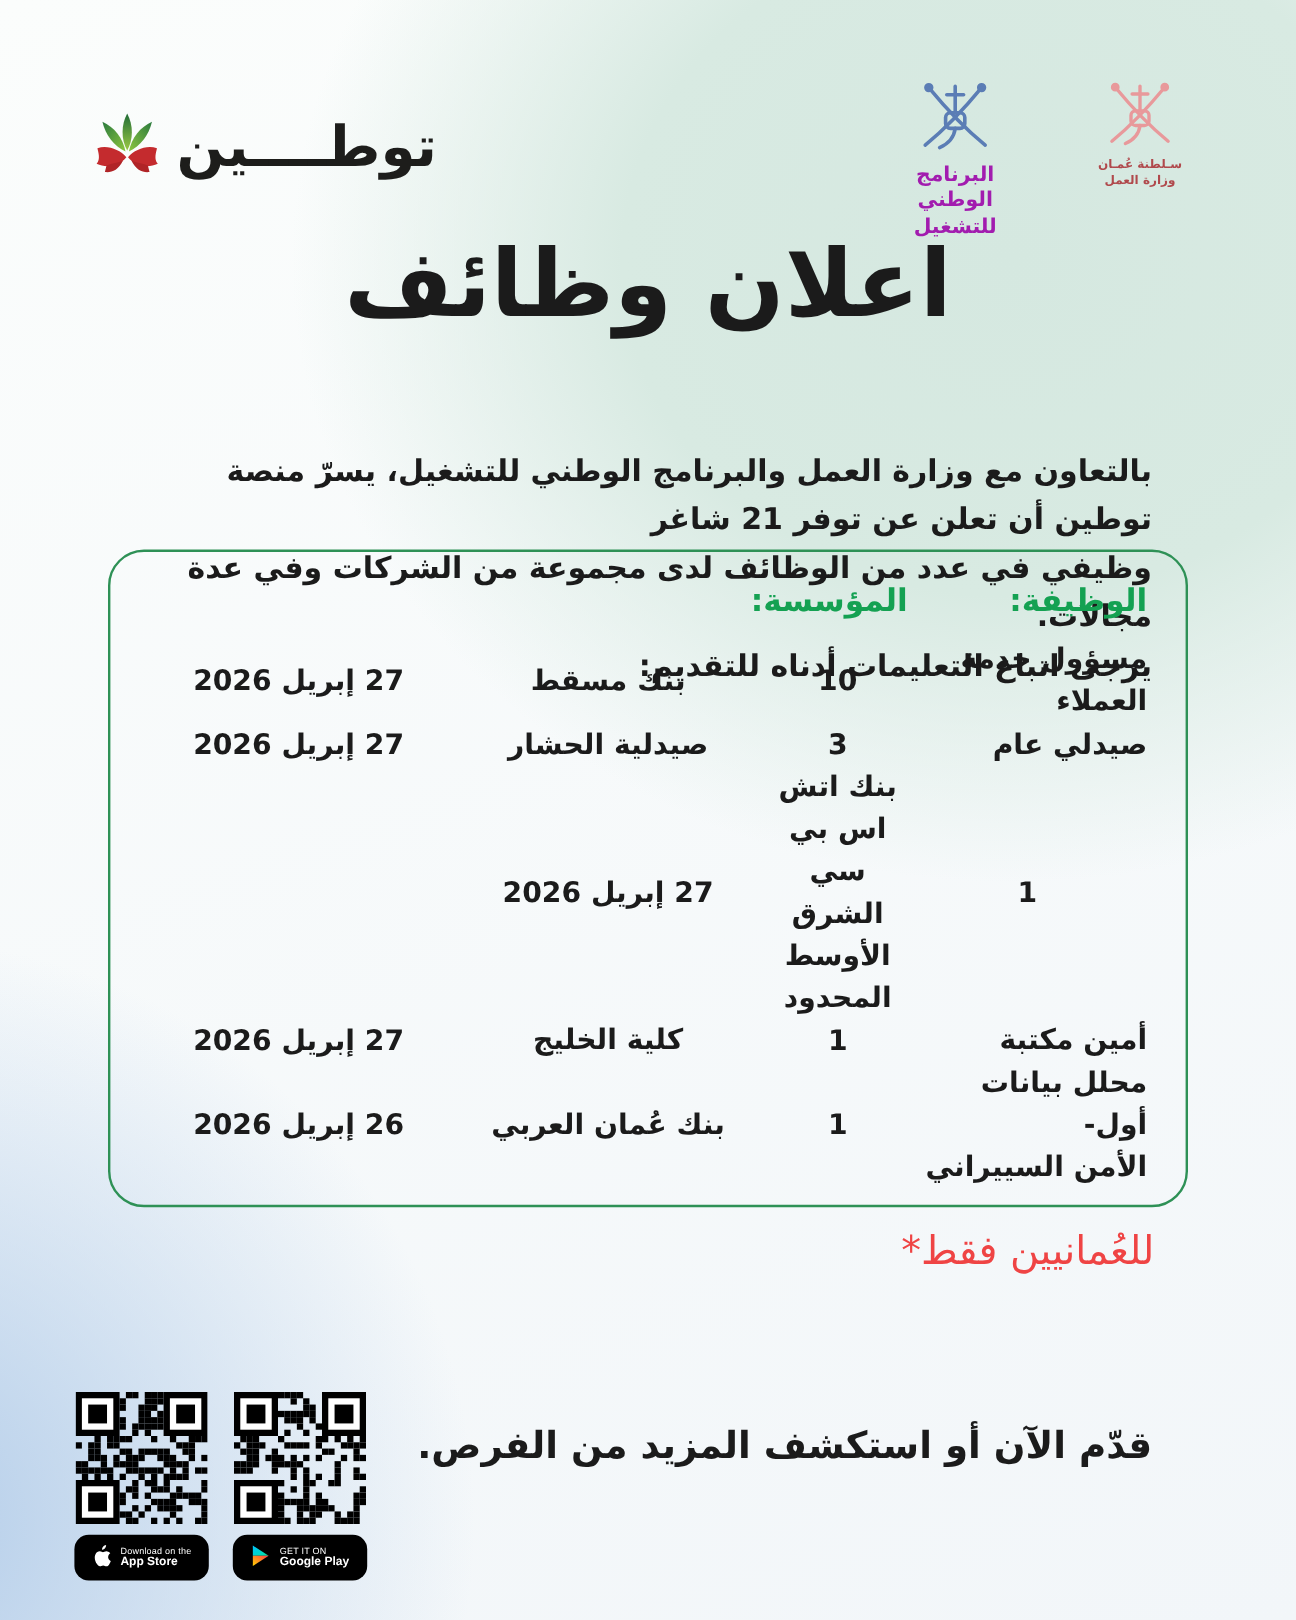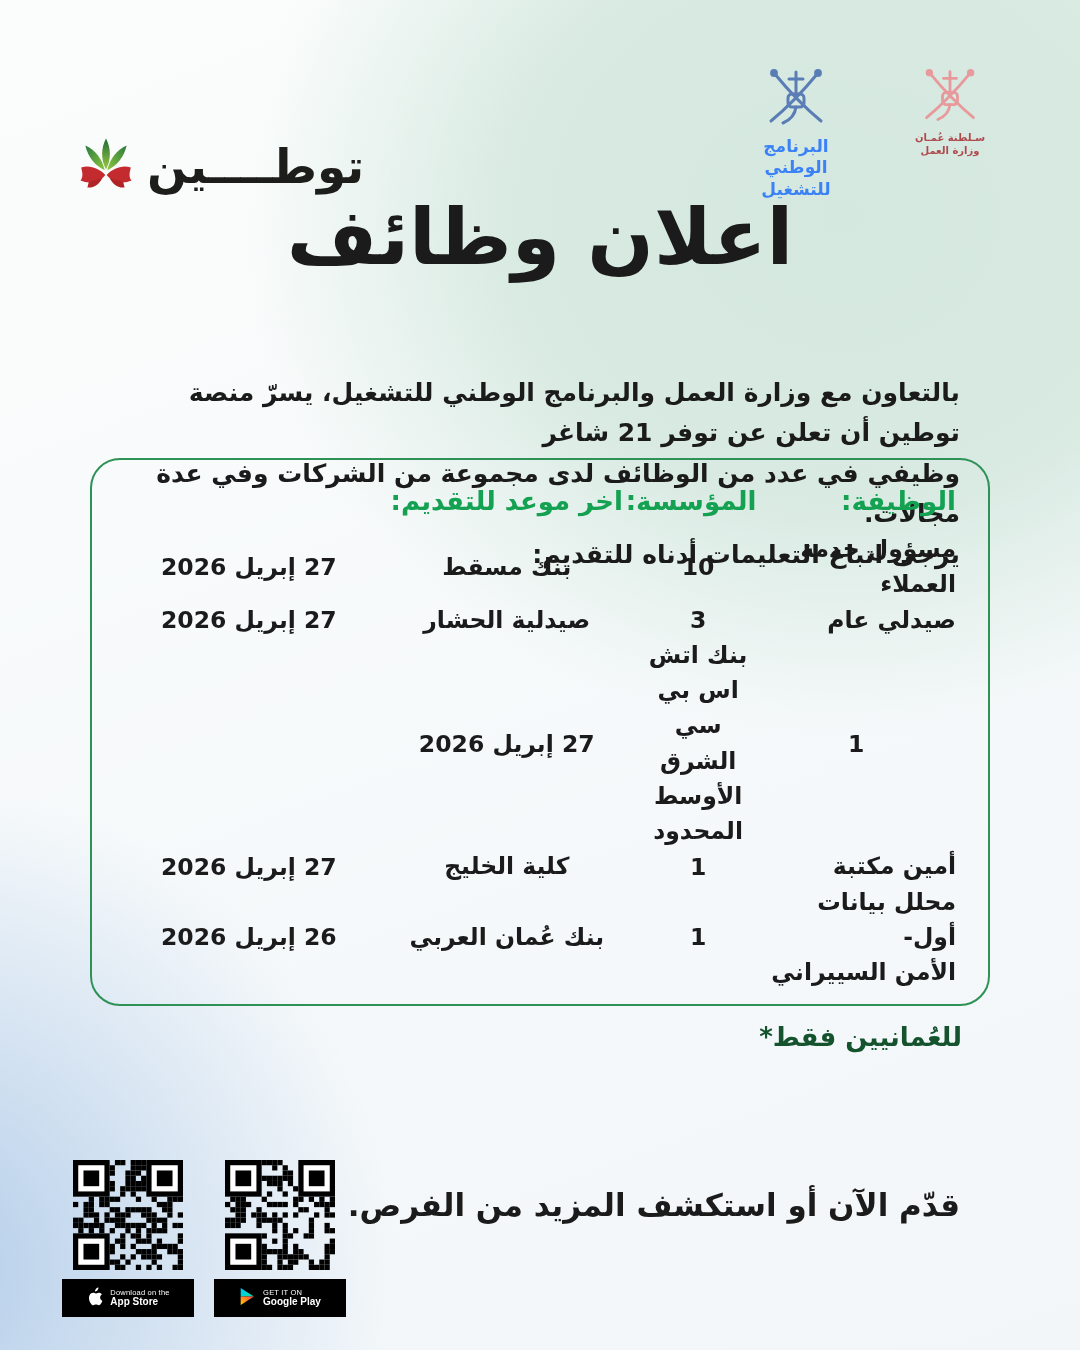--- a/index.html
+++ b/index.html
@@ -10,27 +10,27 @@
     overflow:hidden;
     background:
       radial-gradient(75% 52% at 78% 16%, #d5e8e0 0%, #d8eae2 40%, rgba(216,234,226,0) 74%),
       radial-gradient(72% 58% at -8% 94%, #b2cce9 0%, rgba(178,204,233,0) 62%),
       linear-gradient(160deg, #fbfdfc 0%, #f2f6f9 100%);
     color:#1b1b1b;
   }
   .abs{ position:absolute; }
 
   
-  .brand{ left:75px; top:92px; display:flex; align-items:center; gap:10px; flex-direction:row-reverse;margin-top:44px; }
+  .brand{ left:75px; top:92px; display:flex; align-items:center; gap:10px; flex-direction:row-reverse; }
   .brand-word{ font-size:47px; font-weight:800; color:#1d1d1b; direction:rtl; }
   .logos{ right:70px; top:68px; display:flex; gap:34px; align-items:flex-start; }
   .logo-col{ display:flex; flex-direction:column; align-items:center; width:120px; }
   .logo-col .txt{ text-align:center; font-weight:700; line-height:1.25; direction:rtl; }
   .program{ color:#5b7db5; }
-  .program .txt{ color:#3b82f6; font-size:17px; }
+  .program .txt{ color:#a21caf; font-size:17px; }
   .ministry{ color:#e8999b; }
   .ministry .txt{ color:#b0494c; font-size:10px; font-weight:700; }
 
   
   .title{ top:192px; left:0; width:100%; text-align:center; font-size:78px; font-weight:900; direction:rtl; letter-spacing:-1px; }
   .intro{ top:332px; right:120px; width:845px; direction:rtl; text-align:right; font-size:25px; font-weight:700; line-height:1.62; white-space:pre-line; }
   .intro2{ direction:rtl; }
 
   
   .jobs-card{
@@ -42,32 +42,32 @@
   }
   .t-grid{ display:grid; grid-template-columns:24% 14% 32% 30%; align-items:center; }
   .t-head{ min-height:62px; color:#14a152; font-size:26px; font-weight:800; }
   .t-row{ flex:1; font-size:23.5px; font-weight:700; }
   .cell-job{ text-align:right; white-space:pre-line; line-height:1.5; }
   .cell-count{ text-align:center; }
   .cell-org{ text-align:center; white-space:pre-line; line-height:1.5; }
   .cell-date{ text-align:center; }
   .divider{ height:1px; background:#8f9693; margin:0 2px; }
 
-  .note{ top:1022px; right:118px; color:#14532d; font-size:26px; font-weight:700; direction:rtl; }
+  .note{ top:1022px; right:118px; color:#ef4444; font-size:33px; font-weight:400; direction:rtl; }
 
   
   .cta{ top:1178px; right:120px; text-align:right; direction:rtl; font-size:31px; line-height:1.75; }
   .cta .l1{ font-weight:600; }
   .cta .l2{ font-weight:800; }
 
   .downloads{ left:62px; top:1160px; display:flex; gap:20px; }
   .dl-col{ display:flex; flex-direction:column; align-items:center; gap:9px; }
   .qr{ width:110px; height:110px; }
   .badge{
-    width:132px; height:38px; background:#000; border-radius:0;
+    width:112px; height:38px; background:#000; border-radius:12px;
     display:flex; align-items:center; justify-content:center; gap:7px;
     color:#fff; cursor:pointer; border:none;
   }
   .badge .bt{ display:flex; flex-direction:column; align-items:flex-start; line-height:1.05; }
   .badge .small{ font-size:7.5px; letter-spacing:.2px; }
   .badge .big{ font-size:10px; font-weight:700; white-space:nowrap; }
 </style>
 </head>
 <body>
 
@@ -144,21 +144,20 @@
 <div class="abs intro">
   <span>بالتعاون مع وزارة العمل والبرنامج الوطني للتشغيل، يسرّ منصة توطين أن تعلن عن توفر 21 شاغر
 وظيفي في عدد من الوظائف لدى مجموعة من الشركات وفي عدة مجالات.</span>
   <div class="intro2">يرجى اتباع التعليمات أدناه للتقديم:</div>
 </div>
 
 <div class="abs jobs-card">
   <div class="t-grid t-head">
     <div class="cell-job">الوظيفة:</div>
     <div class="cell-org">المؤسسة:</div>
-    <div class="cell-date">اخر موعد للتقديم:</div>
   </div>
   <div class="divider"></div>
 
   <div class="t-grid t-row">
     <div class="cell-job">مسؤول خدمة العملاء</div>
     <div class="cell-count">10</div>
     <div class="cell-org">بنك مسقط</div>
     <div class="cell-date">27 إبريل 2026</div>
   </div>
   <div class="divider"></div>

